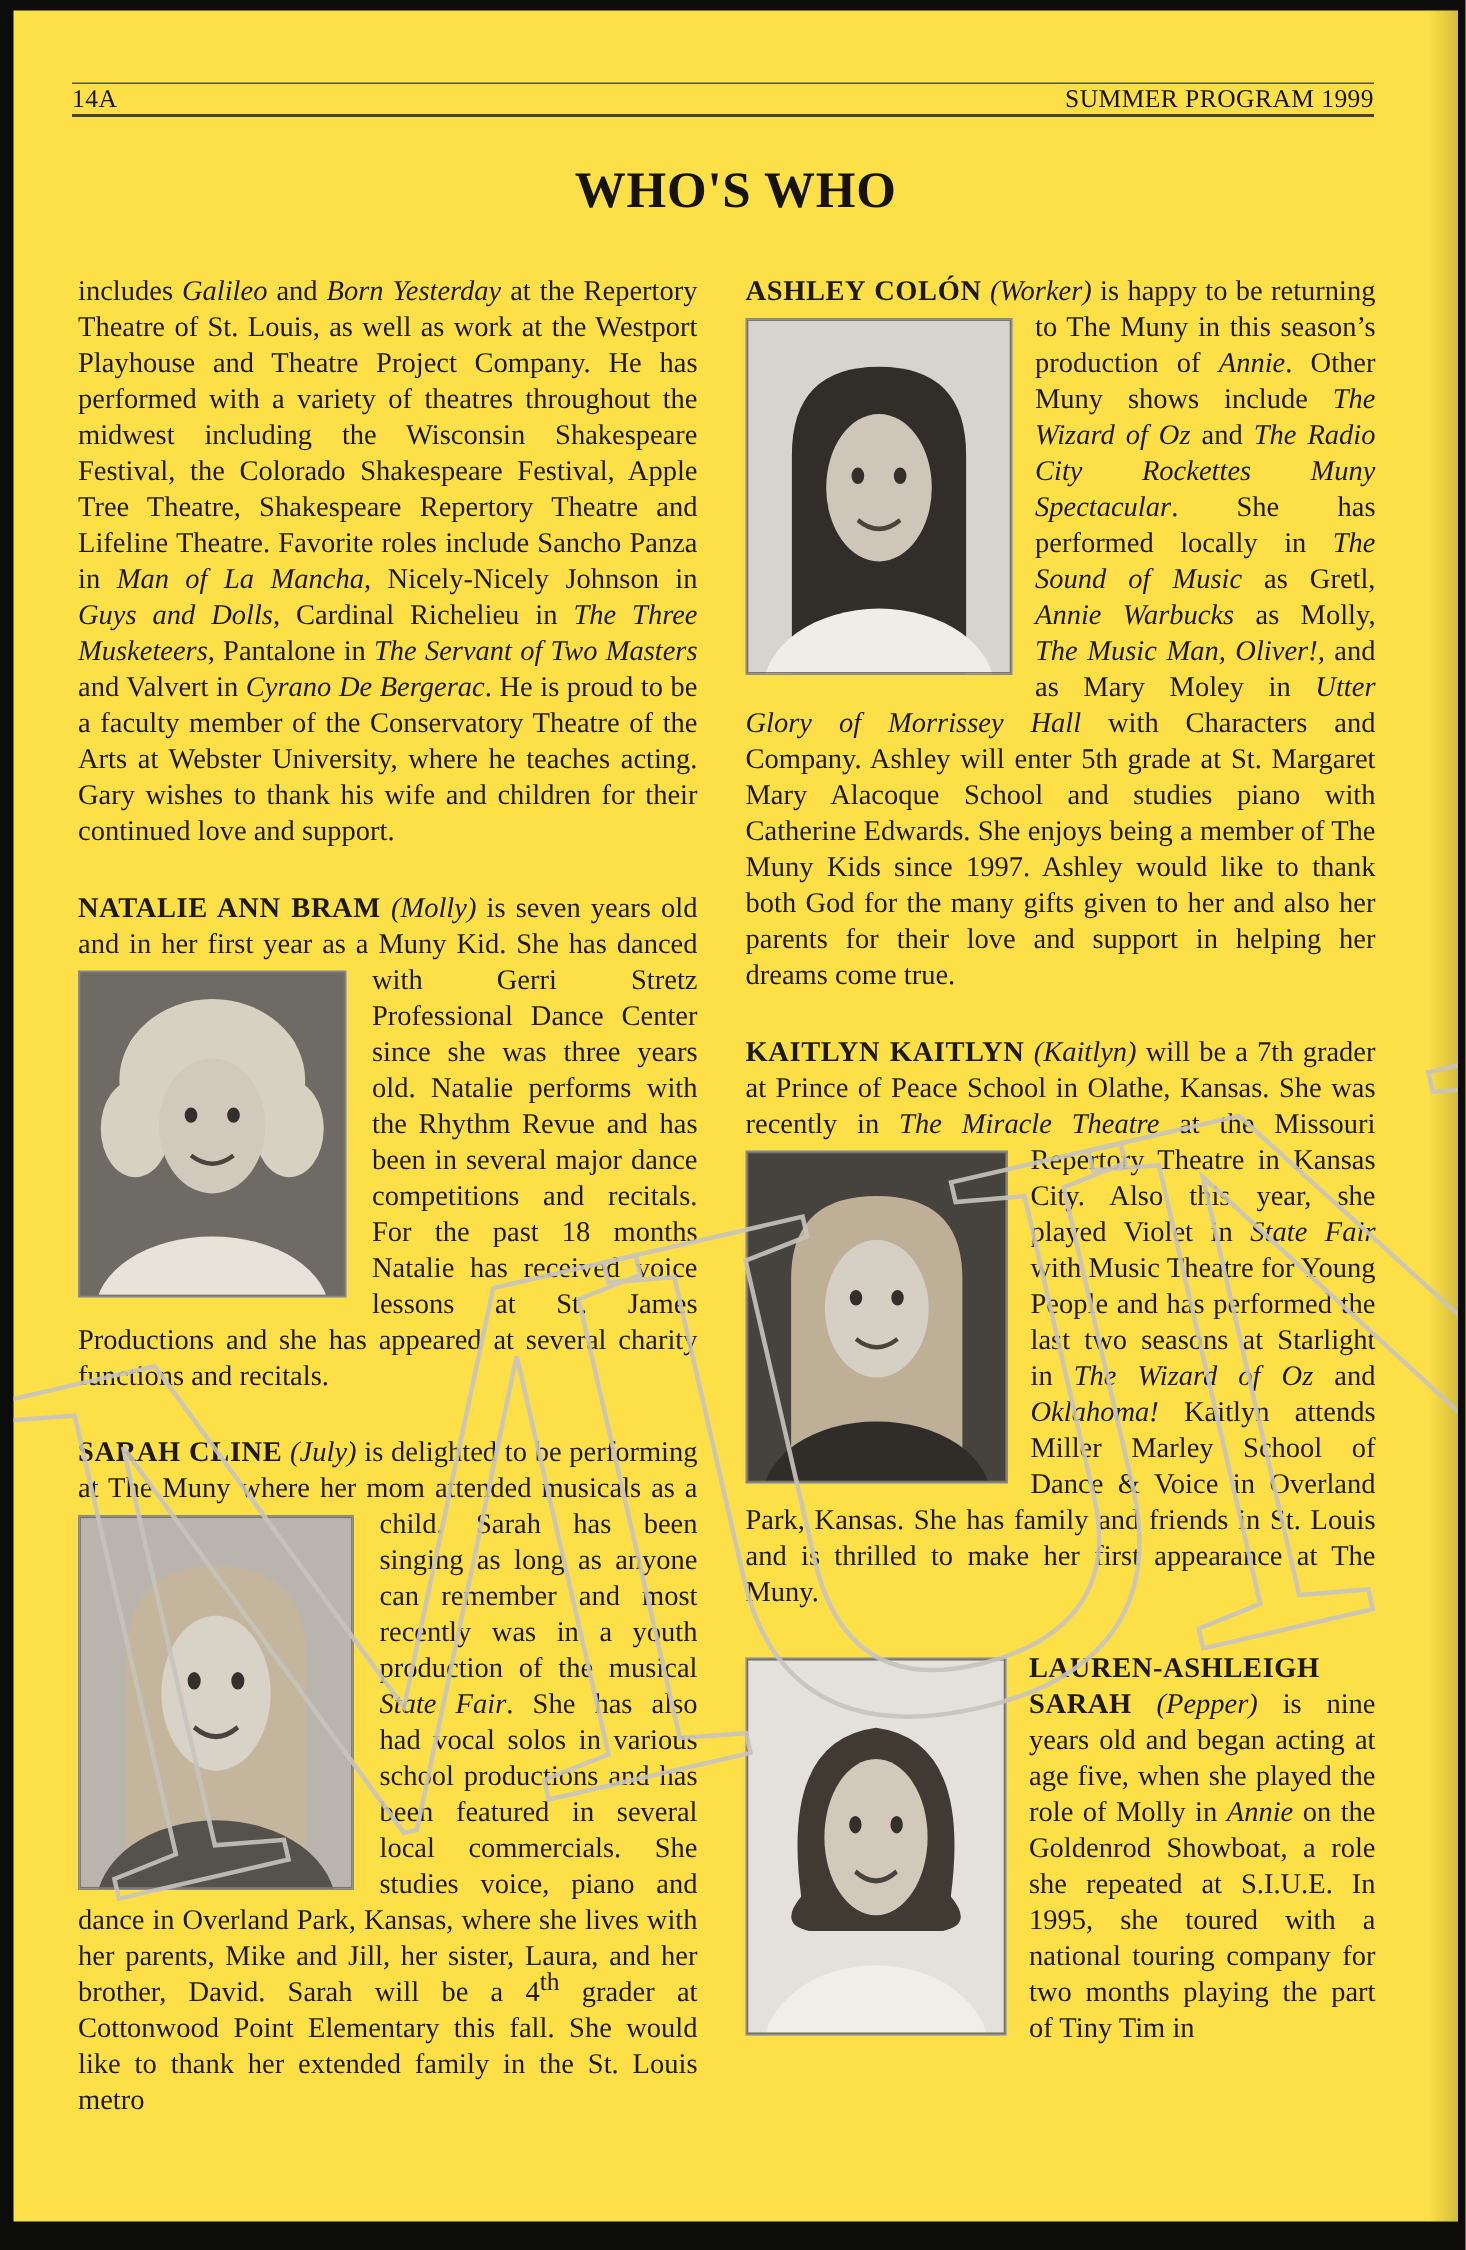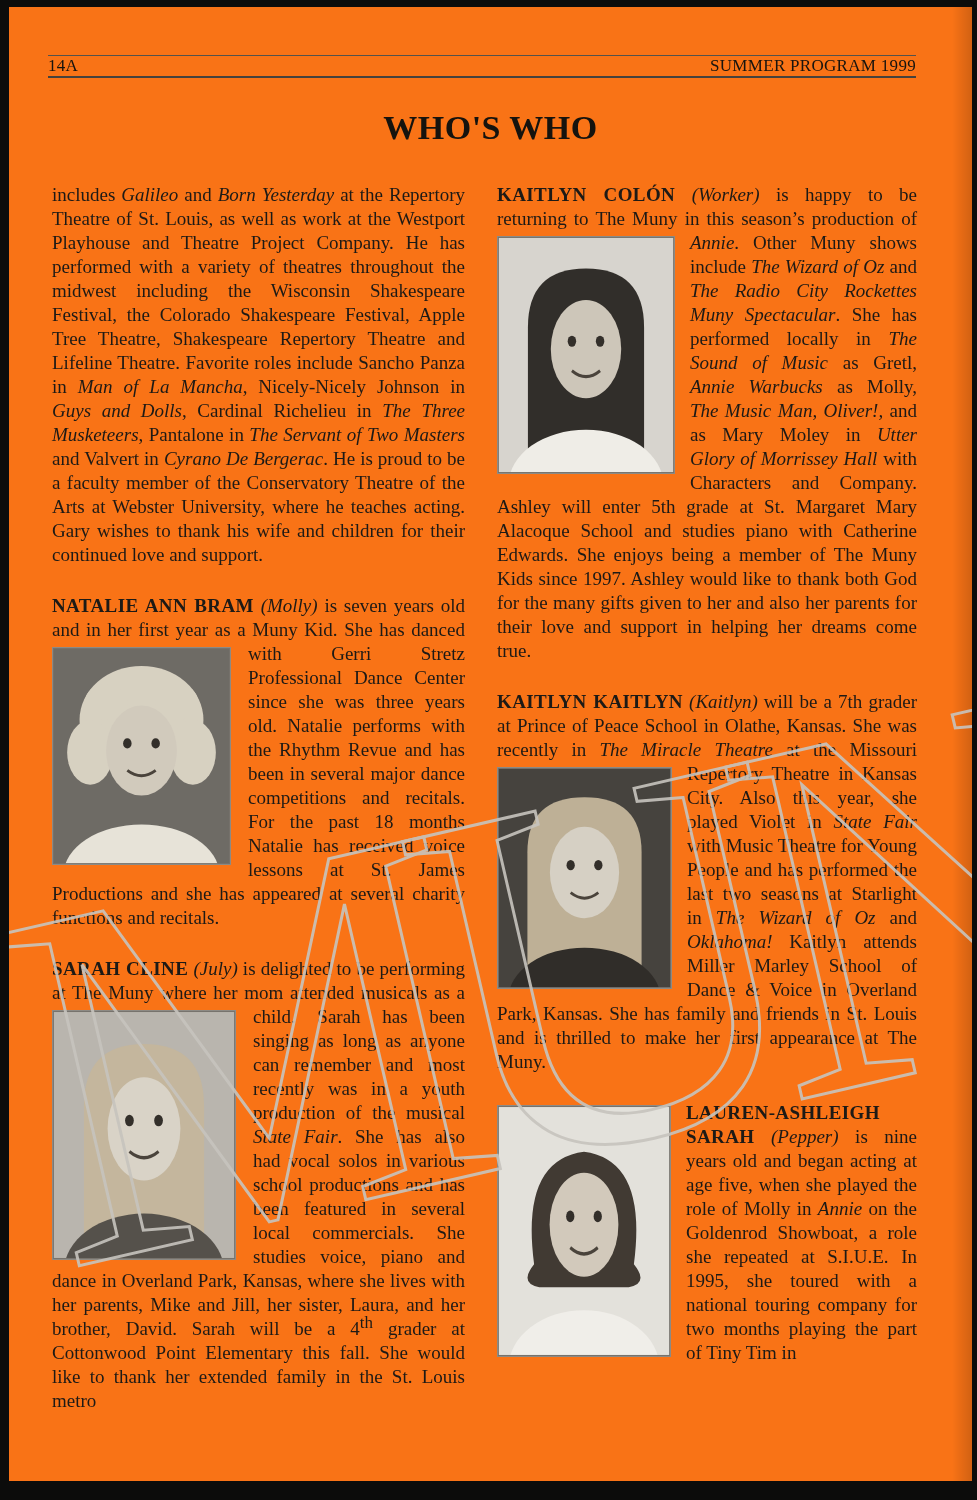--- a/index.html
+++ b/index.html
@@ -3,21 +3,21 @@
 <meta charset="utf-8">
 <style>
   html,body{margin:0;padding:0;}
   body{
     width:977px;height:1500px;position:relative;overflow:hidden;
     background:#0c0c0b;
     font-family:"Liberation Serif","DejaVu Serif",serif;
   }
   .page{
     position:absolute;left:9px;top:7px;width:963px;height:1474px;
-    background:#f97316;overflow:hidden;
+    background:#fde047;overflow:hidden;
   }
   .page::after{ 
     content:'';position:absolute;top:0;right:0;bottom:0;width:20px;
     background:linear-gradient(to right,rgba(0,0,0,0),rgba(0,0,0,0.16));
     pointer-events:none;
   }
   .rule{position:absolute;left:39px;width:868px;height:2px;background:#45423d;}
   .rule-top{top:48px;height:1px;background:#55524c;}
   .rule-bottom{top:69px;}
   .header-row{
@@ -109,21 +109,21 @@
     <ellipse cx="58" cy="53" rx="2.4" ry="2.8" fill="#332f2a"></ellipse>
     <path d="M42 68 Q50 74 58 68" stroke="#4a433a" stroke-width="1.6" fill="none"></path>
     <ellipse cx="50" cy="126" rx="44" ry="28" fill="#55514a"></ellipse>
     <rect x="0" y="0" width="100" height="120" fill="none" stroke="#77736c" stroke-width="1"></rect>
   </svg>
           </span>attended musicals as a child. Sarah has been singing as long as anyone can remember and most recently was in a youth production of the musical <i>State Fair</i>. She has also had vocal solos in various school productions and has been featured in several local commercials. She studies voice, piano and dance in Overland Park, Kansas, where she lives with her parents, Mike and Jill, her sister, Laura, and her brother, David. Sarah will be a 4<sup>th</sup> grader at Cottonwood Point Elementary this fall. She would like to thank her extended family in the St. Louis metro</p>
       </div>
     </div>
   <div class="col" id="col-right">
       <div class="block">
-        <p class="para"><b class="bio-name">KAITLYN COLÓN</b> <i class="bio-role">(Worker)</i> is happy to be returning to The Muny in this season’s <span class="photo photo-ashley" role="img" aria-label="black-and-white portrait of a smiling girl with long dark hair and white top">
+        <p class="para"><b class="bio-name">ASHLEY COLÓN</b> <i class="bio-role">(Worker)</i> is happy to be returning to The Muny in this season’s <span class="photo photo-ashley" role="img" aria-label="black-and-white portrait of a smiling girl with long dark hair and white top">
             <svg viewBox="0 0 100 120" preserveAspectRatio="none">
     <rect x="0" y="0" width="100" height="120" fill="#d7d4ce"></rect>
     <path d="M17 122 L17 46 Q17 16 50 16 Q83 16 83 46 L83 122 Z" fill="#312e2a"></path>
     <ellipse cx="50" cy="57" rx="20" ry="25" fill="#cec6b8"></ellipse>
     <ellipse cx="42" cy="53" rx="2.4" ry="2.8" fill="#332f2a"></ellipse>
     <ellipse cx="58" cy="53" rx="2.4" ry="2.8" fill="#332f2a"></ellipse>
     <path d="M42 68 Q50 74 58 68" stroke="#4a433a" stroke-width="1.6" fill="none"></path>
     <ellipse cx="50" cy="126" rx="44" ry="28" fill="#efede7"></ellipse>
     <rect x="0" y="0" width="100" height="120" fill="none" stroke="#77736c" stroke-width="1"></rect>
   </svg>

